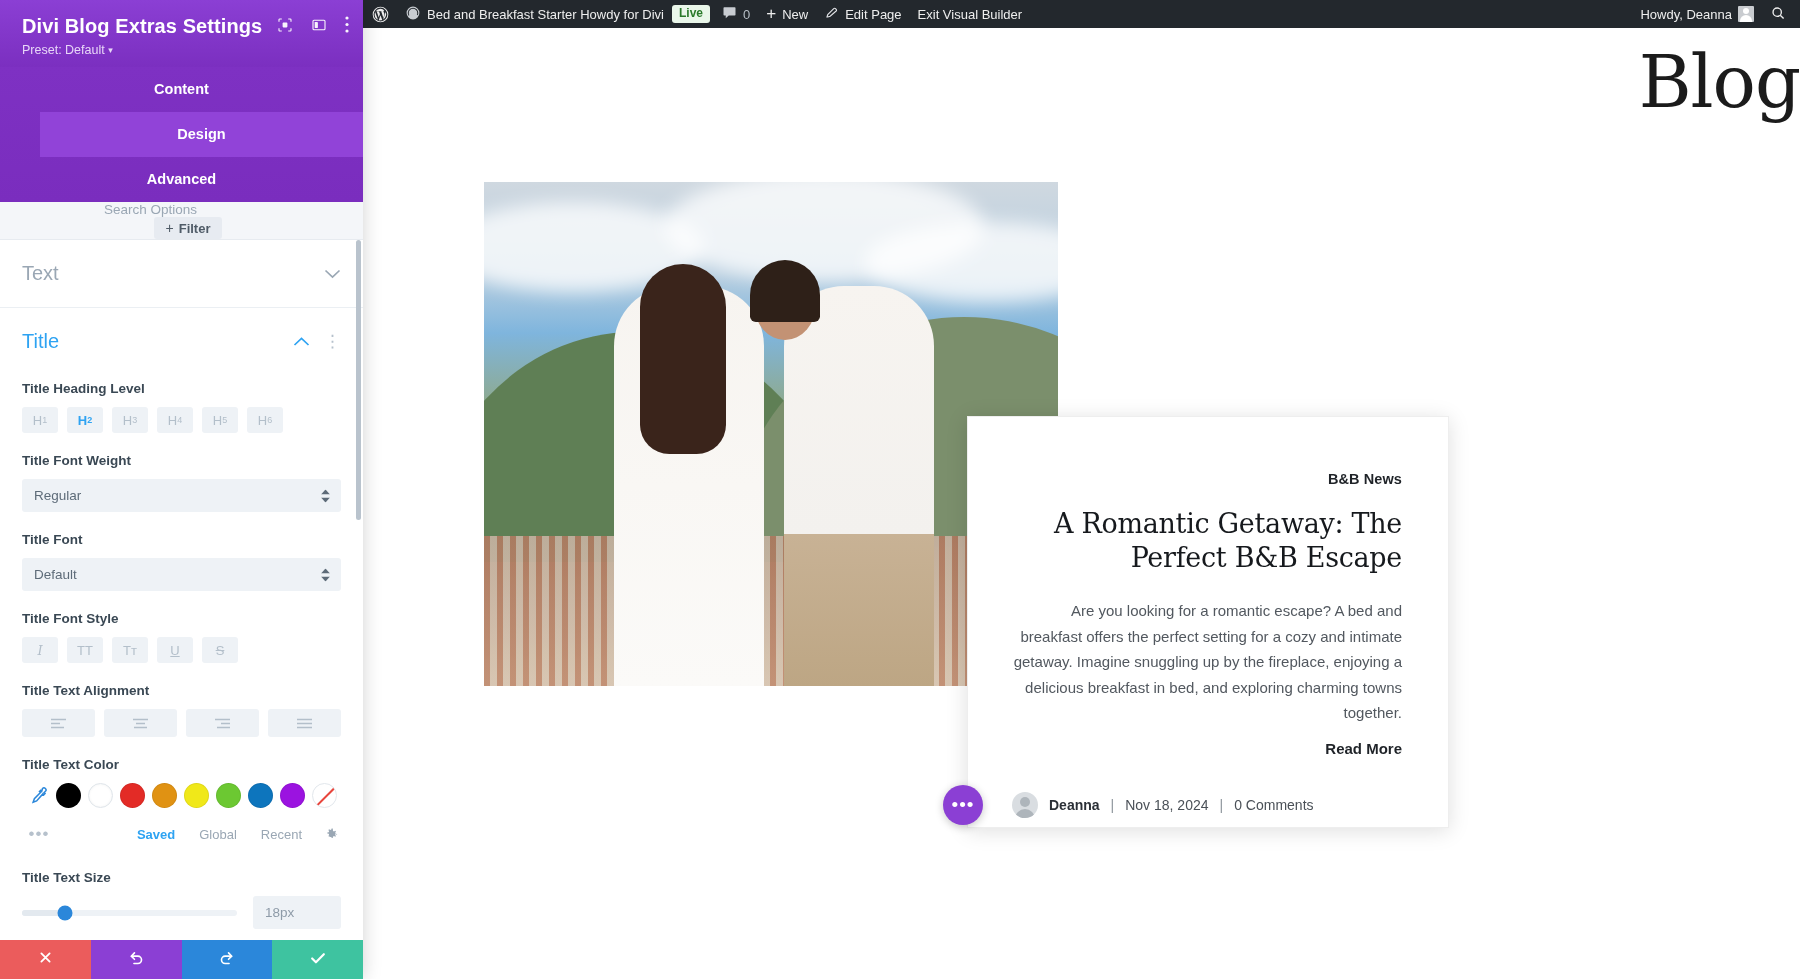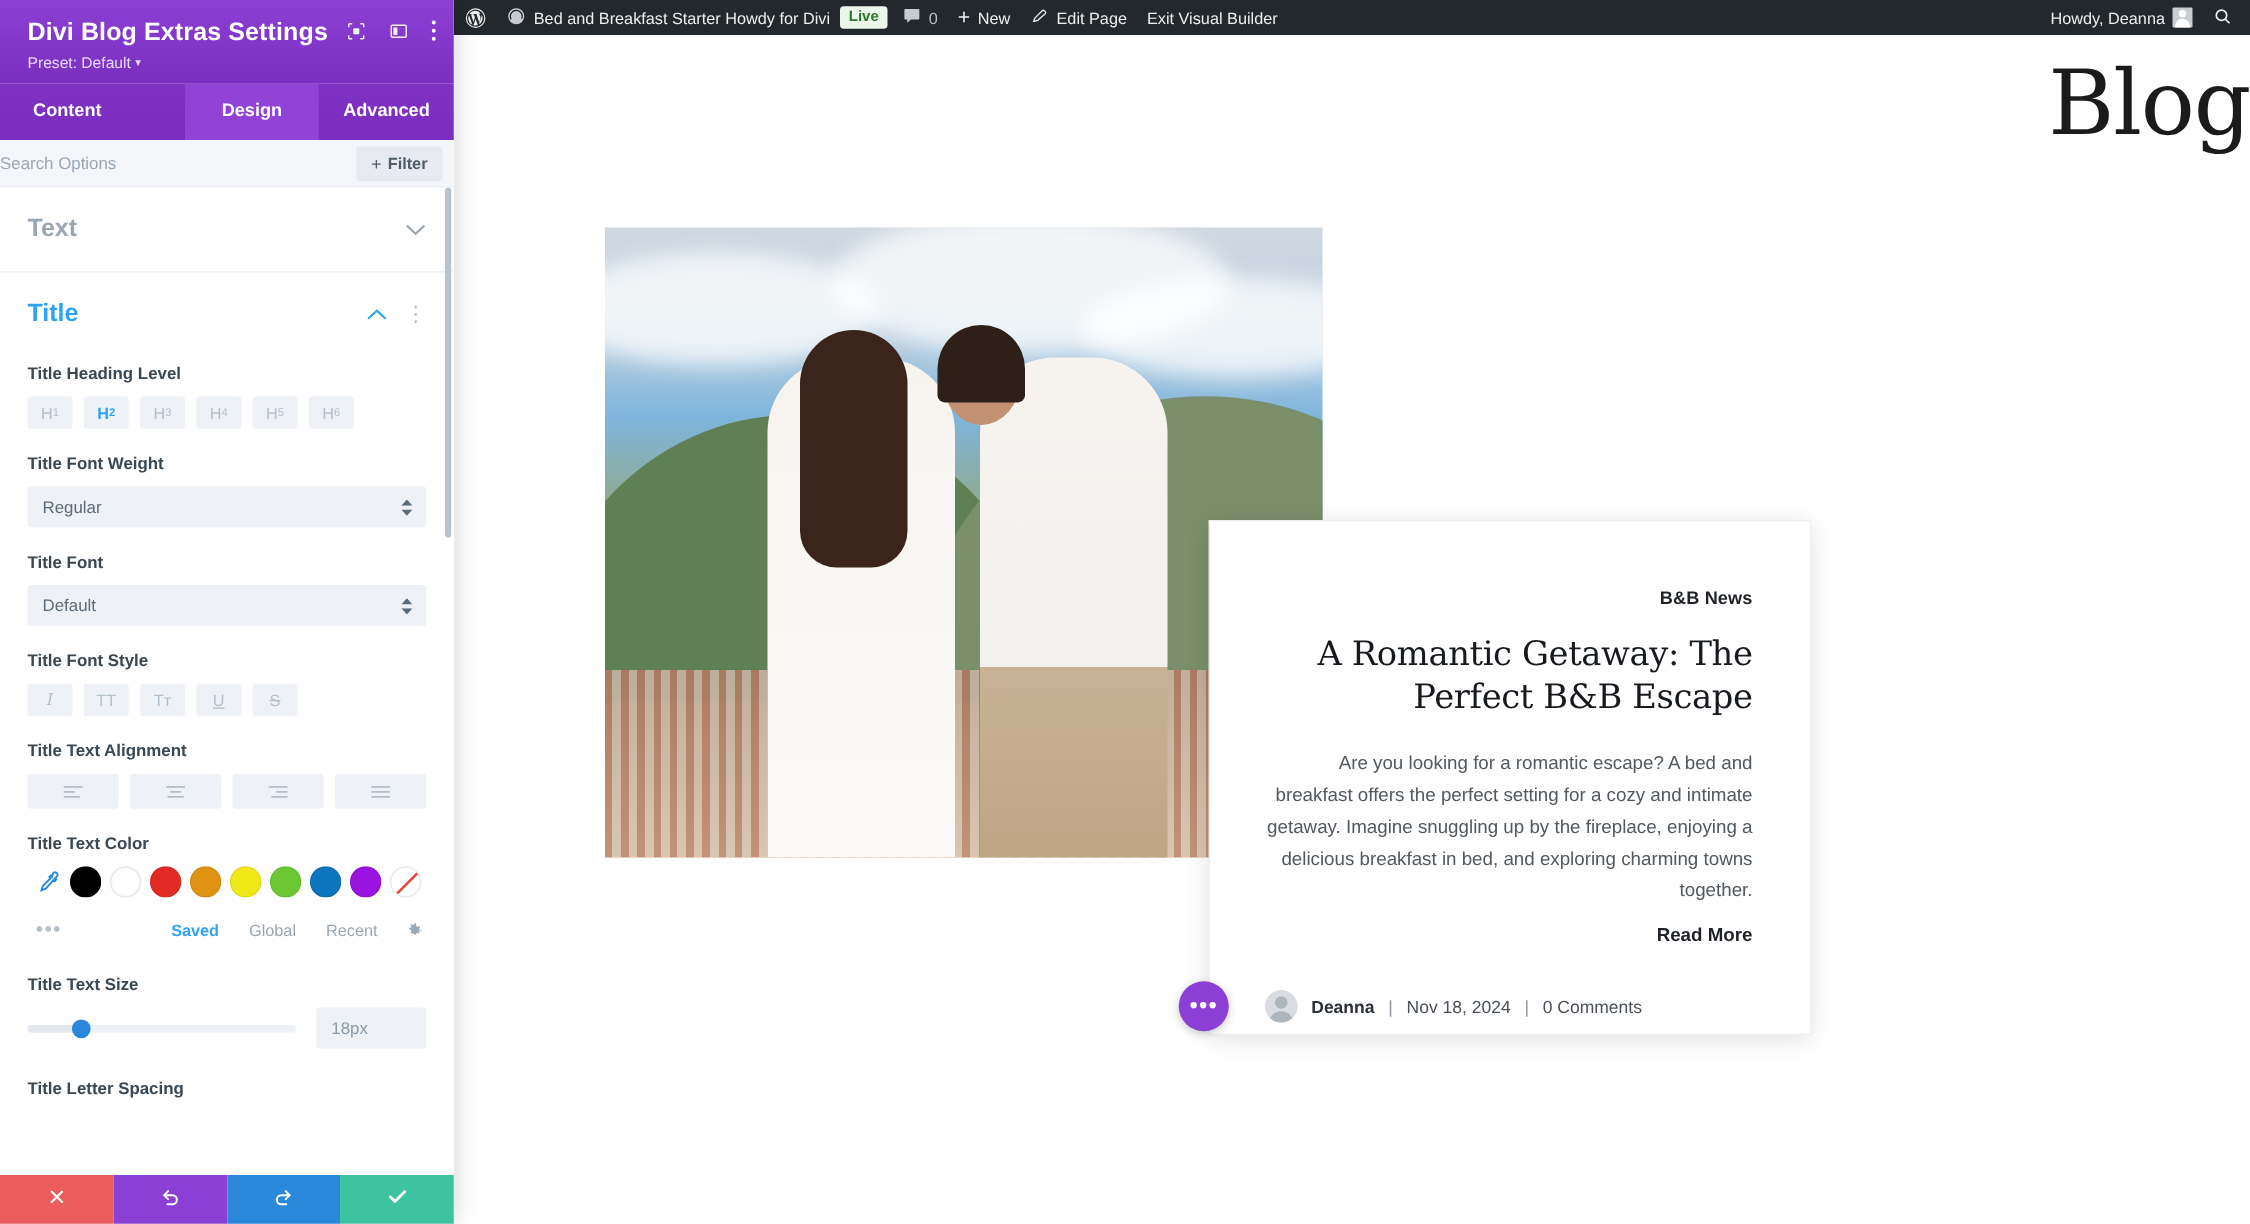--- a/index.html
+++ b/index.html
@@ -68,31 +68,32 @@
   .caret-down { font-size: 9px; position: relative; top:-1px; }
   .header-icons {
     position: absolute; right: 14px; top: 16px;
     display: flex; align-items: center; gap: 18px;
   }
   .header-icons .hi { cursor: pointer; opacity: .95; display:flex; }
 
   .panel-tabs {
     display: flex; background: #7b2fc0;
     background: linear-gradient(180deg,#7e31c3 0%,#7a2dbe 100%);
+    flex-direction: column;
   }
   .panel-tab {
     flex: 1 1 0; text-align: center; padding: 14px 0 15px;
     color: #fff; font-size: 14.5px; font-weight: 600; cursor: pointer;
   }
   .panel-tab.active { background: #9143d8; margin-left: 40px; }
 
   .search-row {
     display: flex; align-items: center; height: 38px;
     background: #f4f6f9; border-bottom: 1px solid #e7ebf0;
-    position: relative;
+    padding-left: 22px; position: relative; flex-direction: column;
   }
   .search-input {
     border: none; background: transparent; outline: none;
     font-size: 13.5px; color: #8a99a8; flex: 1 1 auto;
     font-family: "Liberation Sans", sans-serif;
   }
   .search-input::placeholder { color: #9aa7b4; }
   .filter-btn {
     background: #e7ebf1; color: #4f5b67; font-size: 13px; font-weight: 600;
     height: 28px; display: flex; align-items: center; gap: 5px;
@@ -104,21 +105,21 @@
     flex: 1 1 auto; overflow: hidden; position: relative;
     background: #fff;
   }
   .panel-scroll { padding-bottom: 40px; }
 
   .toggle-row {
     display: flex; align-items: center; justify-content: space-between;
     padding: 22px 22px 22px 22px; border-bottom: 1px solid #ebeff3;
     cursor: pointer;
   }
-  .toggle-row .tg-label { font-size: 20px; color: #9aa7b4; font-weight: 700; text-align: right; }
+  .toggle-row .tg-label { font-size: 20px; color: #9aa7b4; font-weight: 400; text-align: right; }
   .toggle-row.open .tg-label { color: #2ea3f2; }
   .chev { color: #9aa7b4; display:flex; }
   .toggle-row.open .chev { color: #2ea3f2; }
   .tg-right { display:flex; align-items:center; gap:14px; }
   .dots-v { color:#b6c1cc; font-size:17px; line-height:10px; letter-spacing:0; }
 
   .section { padding: 0 22px; }
   .opt { padding-top: 20px; }
   .opt-label {
     font-size: 13.5px; color: #3a4854; font-weight: 700; margin-bottom: 11px;

